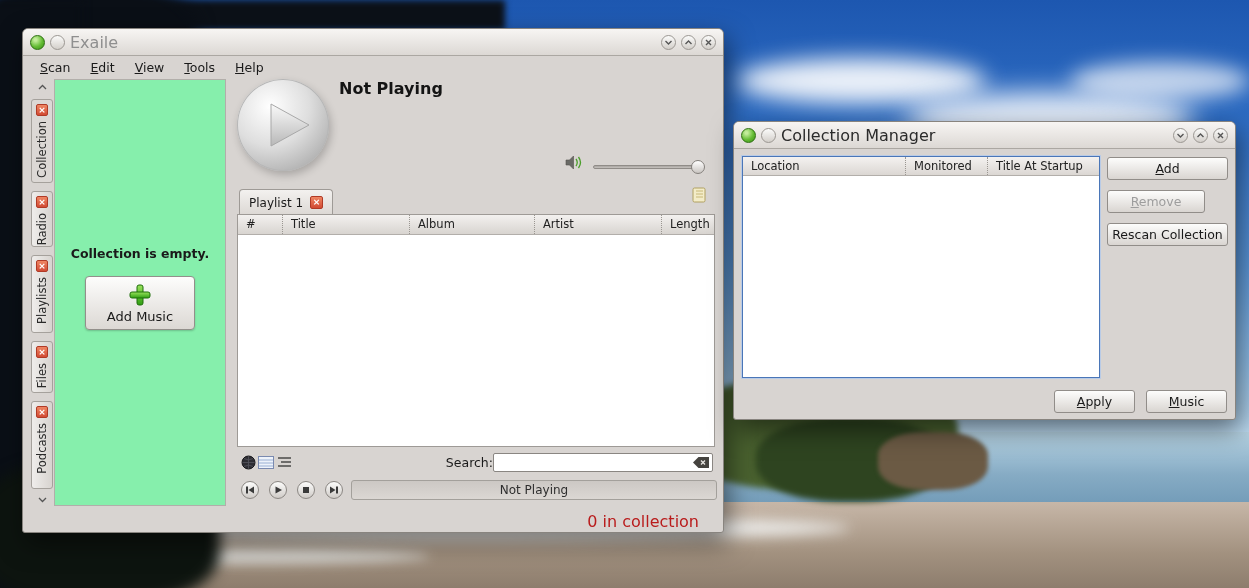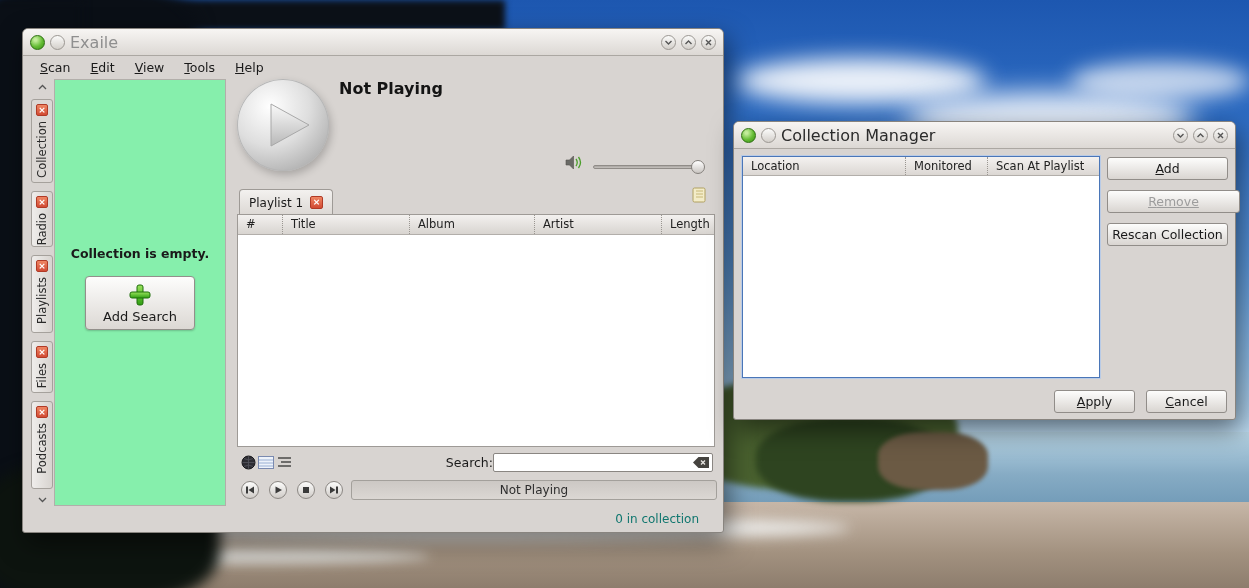--- a/index.html
+++ b/index.html
@@ -102,36 +102,36 @@
   .search-input { width:100%; height:100%; border:1px solid #8a8682; border-radius:2px; background:#fff;
     font:12px "DejaVu Sans",sans-serif; padding:0 22px 0 5px; outline:none; }
   .clear-icon { position:absolute; right:3px; top:3px; }
 
   .transport-btn { position:absolute; top:452px; width:18px; height:18px; border-radius:50%;
     background:linear-gradient(180deg,#fcfcfb,#cfcbc7); border:1px solid #8b8783;
     display:flex; align-items:center; justify-content:center; }
   .progress { position:absolute; left:328px; top:451px; width:366px; height:20px;
     background:linear-gradient(180deg,#ccc8c4,#dbd7d3); border:1px solid #a3a09b; border-radius:3px;
     display:flex; align-items:center; justify-content:center; font-size:12px; color:#2e2e2e; }
-  .status { position:absolute; top:483px; right:24px; font-size:12px; color:#0f766e; }
+  .status { position:absolute; top:483px; right:24px; font-size:16px; color:#b91c1c; }
 
   
   #cm { left:694px; top:121px; width:503px; height:299px;margin-left:39px; }
   .cm-list { position:absolute; left:8px; top:34px; width:358px; height:222px; background:#fff;
     border:1px solid #4a76b8; box-shadow:0 0 0 1px #b9cbe6; }
   .cm-head { display:flex; height:19px; background:linear-gradient(180deg,#f4f2f0,#dbd7d3);
     border-bottom:1px solid #b2aeaa; font-size:11.5px; color:#222; }
   .cm-body { height:201px; background:#fff; }
 
   .btn { position:absolute; display:flex; align-items:center; justify-content:center;
     background:linear-gradient(180deg,#fdfdfc,#d9d5d1); border:1px solid #918d89; border-radius:3px;
     font-size:12.5px; color:#1a1a1a; height:23px; }
   .btn.disabled { color:#9d9d9d; }
   .btn-add { left:373px; top:35px; width:121px; }
-  .btn-remove { left:373px; top:68px; width:133px;text-decoration:underline; }
+  .btn-remove { left:373px; top:68px; width:98px; }
   .btn-rescan { left:373px; top:101px; width:121px; }
   .btn-apply { left:320px; top:268px; width:81px; }
   .btn-cancel { left:412px; top:268px; width:81px; }
 </style>
 </head>
 <body>
 
 <div id="desktop">
 
   <div class="layer ocean"></div>
@@ -230,21 +230,21 @@
         <svg width="24" height="24">
           <defs>
               <linearGradient id="pg" x1="0" y1="0" x2="0" y2="1">
                 <stop offset="0" stop-color="#9ae35c"></stop>
                 <stop offset="1" stop-color="#2f9e12"></stop>
               </linearGradient>
             </defs>
           <rect x="9" y="2" width="6" height="20" rx="2" fill="url(#pg)" stroke="#1e6e0a"></rect>
           <rect x="2" y="9" width="20" height="6" rx="2" fill="url(#pg)" stroke="#1e6e0a"></rect>
         </svg>
-        <span>Add Search</span>
+        <span>Add Music</span>
       </div>
     </div>
 
     <div class="big-play">
       <svg width="92" height="92">
         <defs>
             <linearGradient id="tg" x1="0" y1="0" x2="0" y2="1">
               <stop offset="0" stop-color="#fafafa"></stop>
               <stop offset="1" stop-color="#b8b8b8"></stop>
             </linearGradient>
@@ -366,34 +366,34 @@
         <svg width="9" height="9">
             <path d="M2 2 L7 7 M7 2 L2 7" stroke="#555" stroke-width="1.4"></path>
           </svg>
       </span>
     </div>
 
     <div class="cm-list">
       <div class="cm-head">
         <div class="hcell" style="flex:1;">Location</div>
         <div class="hcell" style="width:82px;">Monitored</div>
-        <div class="hcell" style="width:112px;">Scan At Playlist</div>
+        <div class="hcell" style="width:112px;">Title At Startup</div>
       </div>
       <div class="cm-body"></div>
     </div>
 
     <div class="btn btn-add">
         <span class="mn">Add</span>
       </div>
     <div class="btn btn-remove disabled">
         <span class="mn">Remove</span>
       </div>
     <div class="btn btn-rescan">
         <span>Rescan Collection</span>
       </div>
     <div class="btn btn-apply">
         <span class="mn">Apply</span>
       </div>
     <div class="btn btn-cancel">
-        <span class="mn">Cancel</span>
+        <span class="mn">Music</span>
       </div>
   </div>
 </div>
 
 </body></html>

